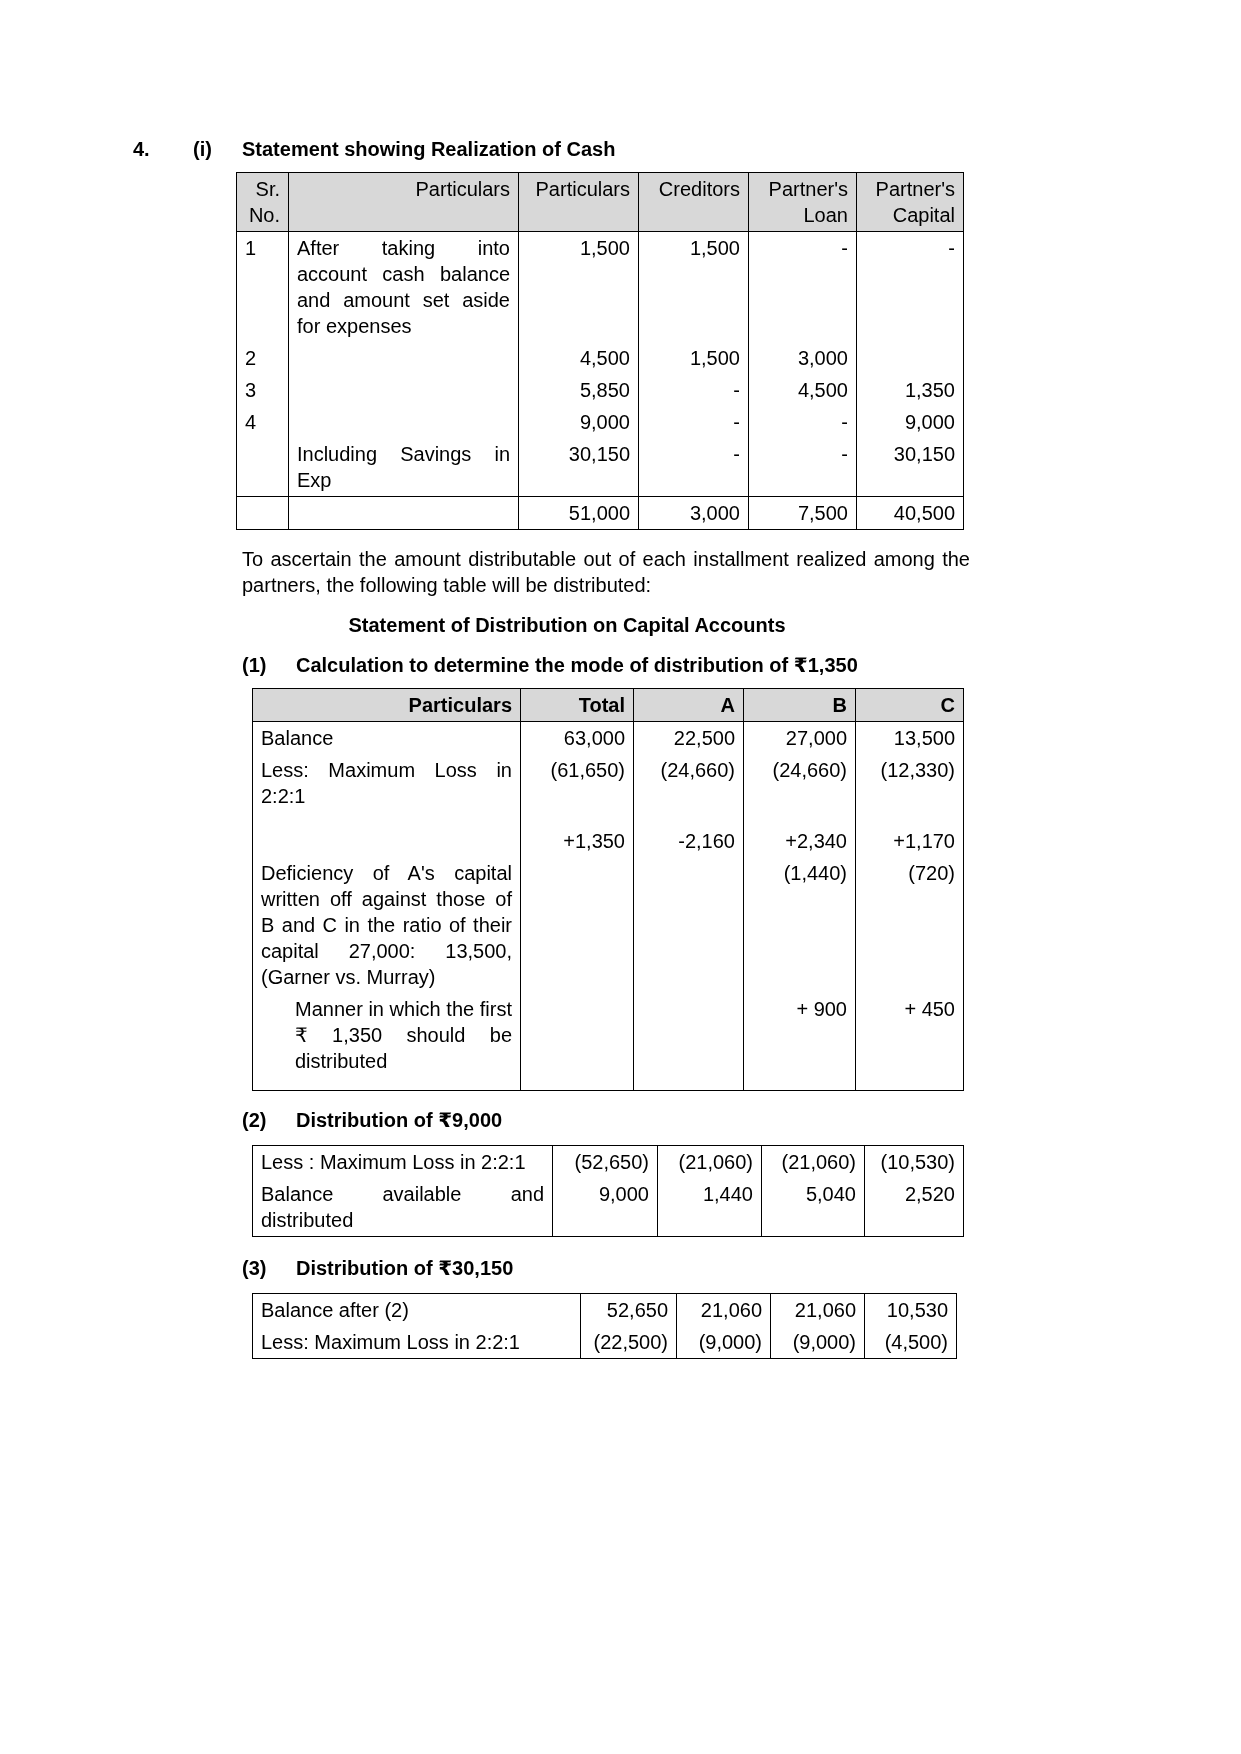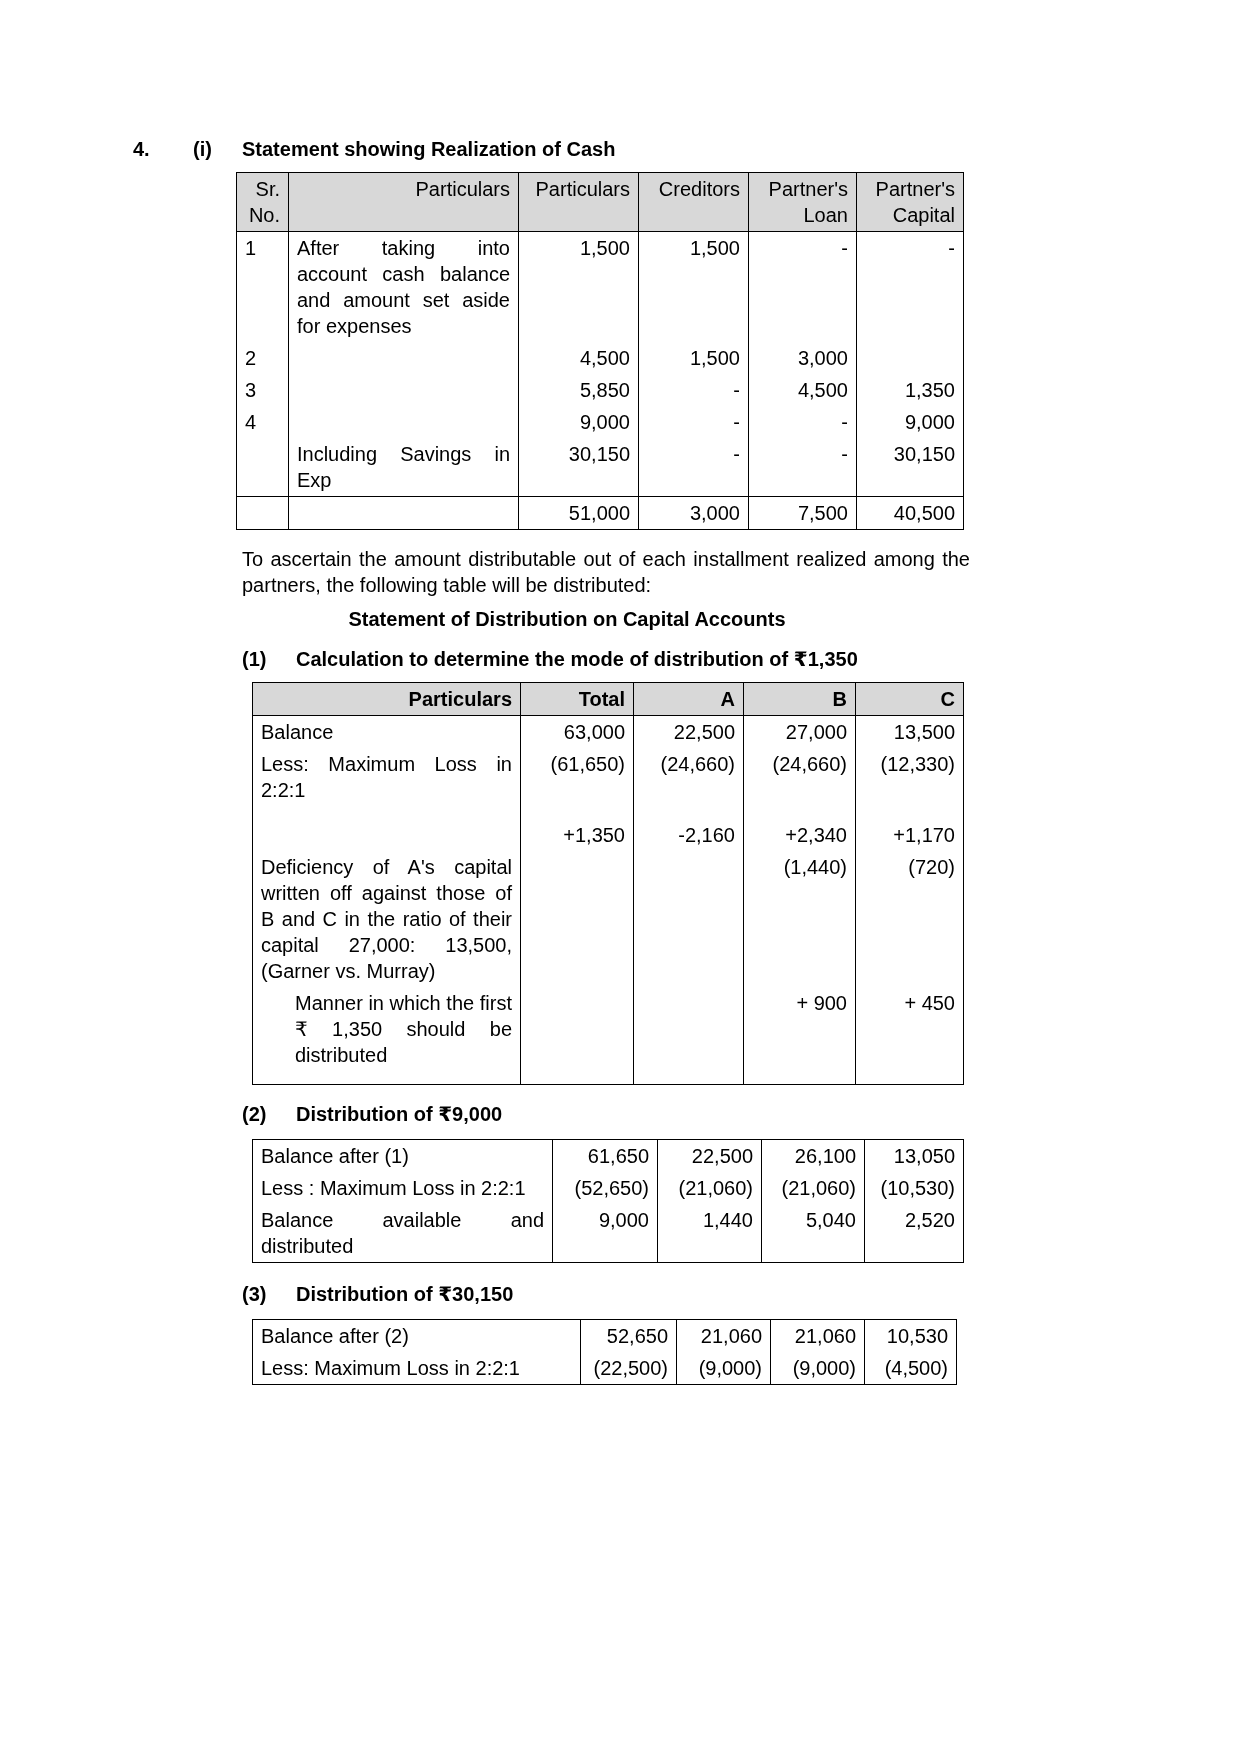--- a/index.html
+++ b/index.html
@@ -26,21 +26,21 @@
   td.txt { text-align: justify; }
   tr.total-row td { border-top: 1.5px solid #000; }
 
   .t1 { margin: 10px 0 0 236px; }
   .t2, .t3, .t4 { margin: 10px 0 0 252px; }
   .t2 th { font-weight: bold; }
   .t2 tr.gap-top td { padding-top: 16px; padding-left: 34px; }
   .t2 tr.pad-bottom td { padding-bottom: 16px; padding-left: 42px; }
 
   .para { margin: 16px 0 0 242px; width: 728px; text-align: justify; }
-  .h2 { margin: 8px 0 0 242px; width: 650px; text-align: center; font-weight: bold; }
+  .h2 { margin: 14px 0 0 242px; width: 650px; text-align: center; font-weight: bold; }
   .sub { display: flex; margin: 14px 0 0 242px; font-weight: bold; }
   .sub-num { width: 54px; flex: none; }
   .t3 { margin-top: 12px; }
   .t4 { margin-top: 12px; }
   .sub2 { margin-top: 16px; }
   .sub3 { margin-top: 18px; }
   .page-num { margin: 45px 0 0 242px; width: 620px; text-align: center; }
 </style>
 </head>
 <body>
@@ -201,27 +201,20 @@
     <table class="tbl t3">
       <colgroup>
         <col style="width:300px">
           <col style="width:105px">
           <col style="width:104px">
         <col style="width:103px">
           <col style="width:99px">
       </colgroup>
       <tbody>
         <tr>
-          <td class="txt">Balance after (1)</td>
-          <td class="num">61,650</td>
-          <td class="num">22,500</td>
-          <td class="num">26,100</td>
-          <td class="num">13,050</td>
-        </tr>
-        <tr>
           <td class="txt">Less : Maximum Loss in 2:2:1</td>
           <td class="num">(52,650)</td>
           <td class="num">(21,060)</td>
           <td class="num">(21,060)</td>
           <td class="num">(10,530)</td>
         </tr>
         <tr>
           <td class="txt">Balance available and distributed</td>
           <td class="num">9,000</td>
           <td class="num">1,440</td>

